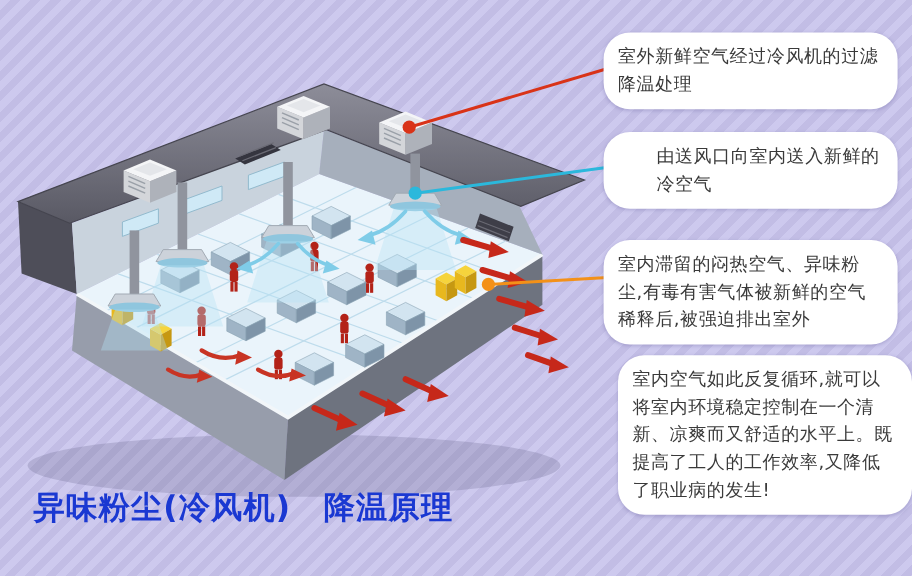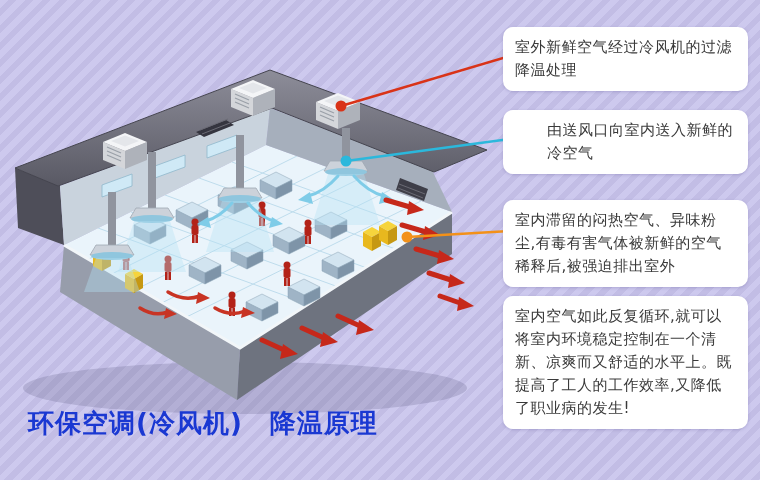--- a/index.html
+++ b/index.html
@@ -4,30 +4,30 @@
 <style>
   * { margin:0; padding:0; box-sizing:border-box; }
   html,body { width:760px; height:480px; overflow:hidden; }
   body {
     position:relative;
     font-family:"DejaVu Sans","Liberation Sans",sans-serif;
     background: repeating-linear-gradient(135deg, #cdc9ee 0 6px, #c2bde5 6px 12px);
   }
   .callout {
     position:absolute; left:503px; width:245px;
-    background:#ffffff; border-radius:10px;
+    background:#ffffff; border-radius:22px;
     padding:9px 12px; color:#3a3a3a;
     font-size:15px; line-height:23px; letter-spacing:0.5px;
     z-index:5;
     box-shadow:0 1px 3px rgba(80,70,140,0.25);
   }
   #callout-1 { top:27px;  min-height:60px; }
   #callout-2 { top:110px; min-height:57px;padding-left:44px; }
   #callout-3 { top:200px; }
-  #callout-4 { top:296px; }
+  #callout-4 { top:296px;margin-left:12px; }
   .page-title {
     position:absolute; left:28px; top:406px;
     font-size:26px; font-weight:bold; color:#1a38d2;
     letter-spacing:1px; z-index:5;
   }
   #scene { position:absolute; left:0; top:40px; width:500px; height:380px; z-index:1; }
   #connectors { position:absolute; left:0; top:0; width:760px; height:480px; z-index:4; pointer-events:none; }
 </style>
 </head>
 <body>
@@ -331,13 +331,13 @@
 <div class="callout" id="callout-2">
   <span>由送风口向室内送入新鲜的冷空气</span>
 </div>
 <div class="callout" id="callout-3">
   <span>室内滞留的闷热空气、异味粉尘,有毒有害气体被新鲜的空气稀释后,被强迫排出室外</span>
 </div>
 <div class="callout" id="callout-4">
   <span>室内空气如此反复循环,就可以将室内环境稳定控制在一个清新、凉爽而又舒适的水平上。既提高了工人的工作效率,又降低了职业病的发生!</span>
 </div>
 
-<div class="page-title">环保空调(冷风机)　降温原理</div>
+<div class="page-title">异味粉尘(冷风机)　降温原理</div>
 
 </body></html>

